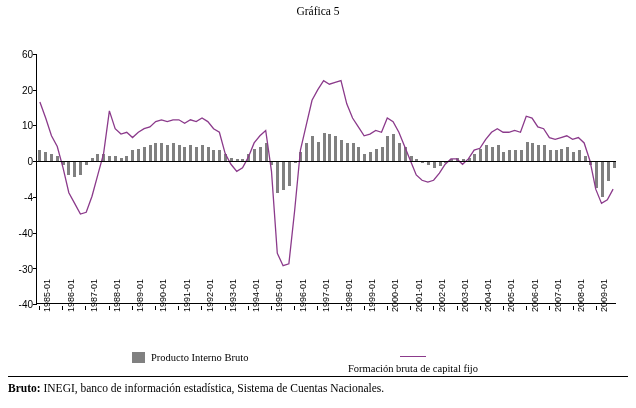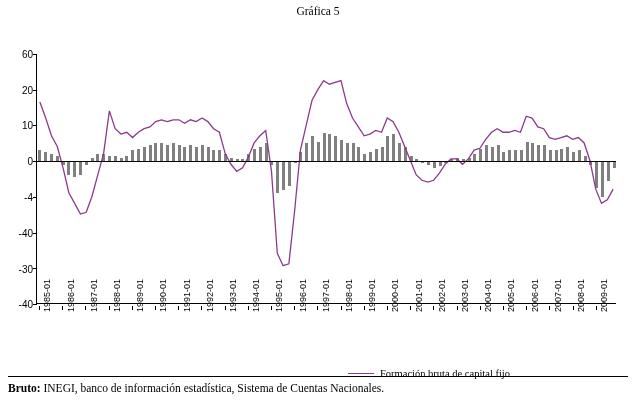--- a/index.html
+++ b/index.html
@@ -308,21 +308,25 @@
       <div class="xtickmark" style="left: 513.3px;"></div>
       <div class="xlab" style="left: 516.8px; top: 6px;">2007-01</div>
       <div class="xtickmark" style="left: 536.5px;"></div>
       <div class="xlab" style="left: 540px; top: 6px;">2008-01</div>
       <div class="xtickmark" style="left: 559.7px;"></div>
       <div class="xlab" style="left: 563.2px; top: 6px;">2009-01</div>
     </div>
 </div>
 
 <div class="legend">
-  <div class="legend-item" style="left:348px;top:16px;">
+  <div class="legend-item" style="left:132px;top:0;">
+    <span class="swatch-bar"></span>
+    <span>Producto Interno Bruto</span>
+  </div>
+  <div class="legend-item" style="left:348px;top:4px;flex-direction:column;">
     <span class="swatch-line"></span>
     <span>Formación bruta de capital fijo</span>
   </div>
 </div>
 
 <div class="divider"></div>
 <div class="source">
   <b>Bruto:</b><span> INEGI, banco de información estadística, Sistema de Cuentas Nacionales.</span>
 </div>
 

